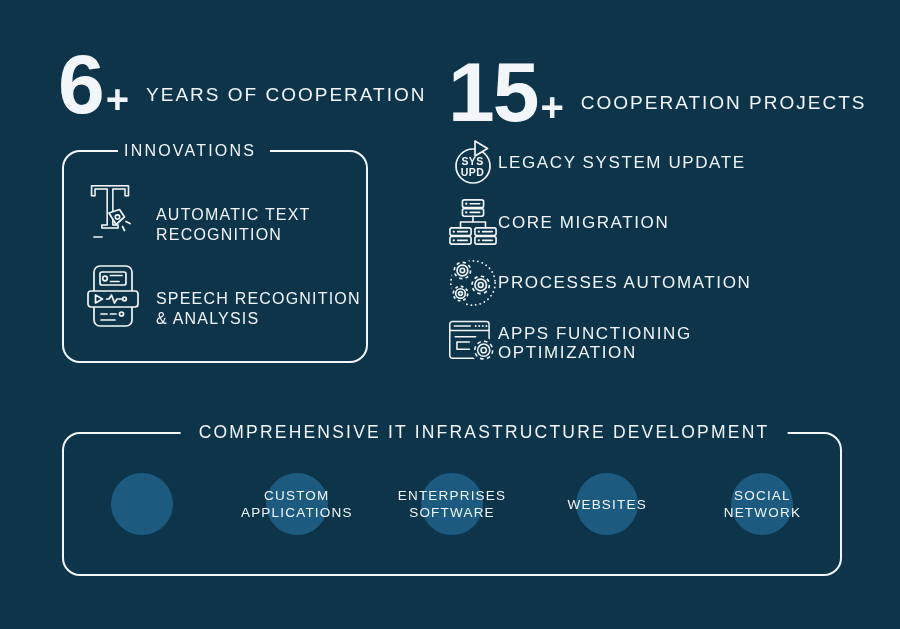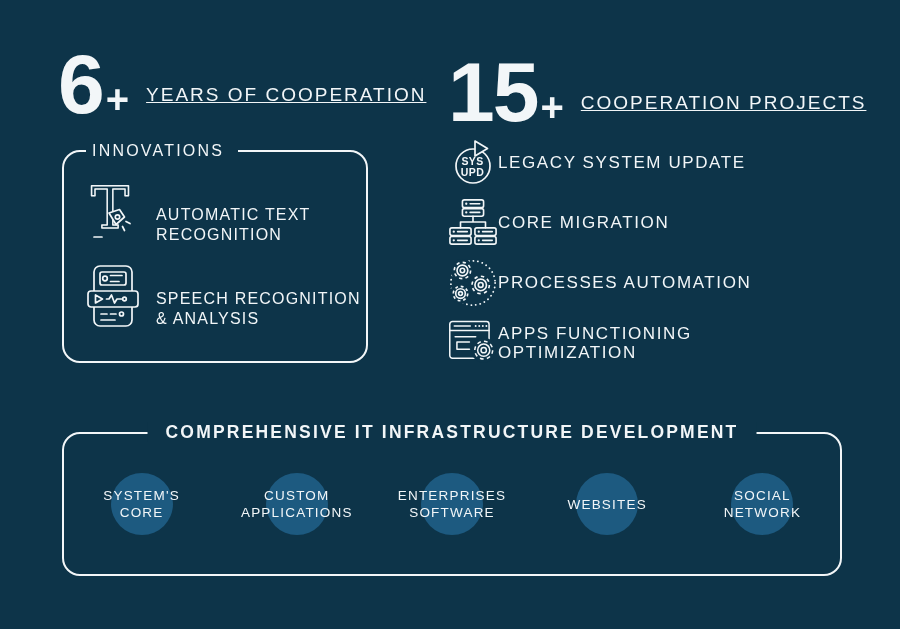--- a/index.html
+++ b/index.html
@@ -13,31 +13,31 @@
     background:var(--background);
     color:var(--foreground);
     font-family:"Liberation Sans",sans-serif;
   }
   
   .stat{position:absolute;display:flex;align-items:flex-end;}
   .stat.left{left:58px;top:52px;}
   .stat.right{left:448px;top:60px;}
   .stat-num{font-size:84px;font-weight:800;line-height:64px;letter-spacing:-2px;}
   .stat-plus{font-size:40px;font-weight:800;line-height:32px;margin:0 0 1px 3px;}
-  .stat-label{font-size:19px;letter-spacing:2px;margin:4px 0 10px 17px;white-space:nowrap;text-decoration:underline;}
+  .stat-label{font-size:19px;letter-spacing:2px;margin:4px 0 10px 17px;white-space:nowrap;}
   
   .obox{position:absolute;border:2px solid var(--foreground);border-radius:18px;}
   .box-innovations{left:62px;top:150px;width:302px;height:209px;}
   .box-infra{left:62px;top:432px;width:776px;height:140px;}
   .box-tag{
     position:absolute;top:-11px;background:var(--background);
-    font-size:16px;letter-spacing:2.2px;white-space:nowrap;line-height:20px;
+    font-size:16px;letter-spacing:2.2px;white-space:nowrap;line-height:20px;margin-left:32px;
   }
   .tag-left{left:22px;padding:0 14px 0 6px;}
-  .tag-center{left:50%;transform:translateX(-50%);padding:0 18px;font-size:17.5px;top:-12px;font-weight:bold;}
+  .tag-center{left:50%;transform:translateX(-50%);padding:0 18px;font-size:17.5px;top:-12px;}
   
   .inno-item{position:absolute;left:20px;display:flex;align-items:center;gap:14px;}
   .inno-item.first{top:26px;height:68px;}
   .inno-item.second{top:110px;height:68px;}
   .inno-icon{width:58px;display:flex;justify-content:center;}
   .item-label{font-size:16px;line-height:19.5px;letter-spacing:1.2px;margin-top:25px;}
   
   .proj-list{position:absolute;left:448px;top:133px;display:flex;flex-direction:column;}
   .proj-item{display:flex;align-items:center;height:60px;}
   .proj-icon{width:50px;display:flex;justify-content:center;}
@@ -214,24 +214,20 @@
       </div>
     </div>
   </div>
 
   <div class="obox box-infra">
     <div class="box-tag tag-center">COMPREHENSIVE IT INFRASTRUCTURE DEVELOPMENT</div>
     <div class="circles">
 
       <div class="circle-cell">
         <div class="circle"></div>
-        <div class="circle-label">
-          <div>SYSTEM'S</div>
-          <div>CORE</div>
-        </div>
       </div>
 
       <div class="circle-cell">
         <div class="circle"></div>
         <div class="circle-label">
           <div>CUSTOM</div>
           <div>APPLICATIONS</div>
         </div>
       </div>
 

